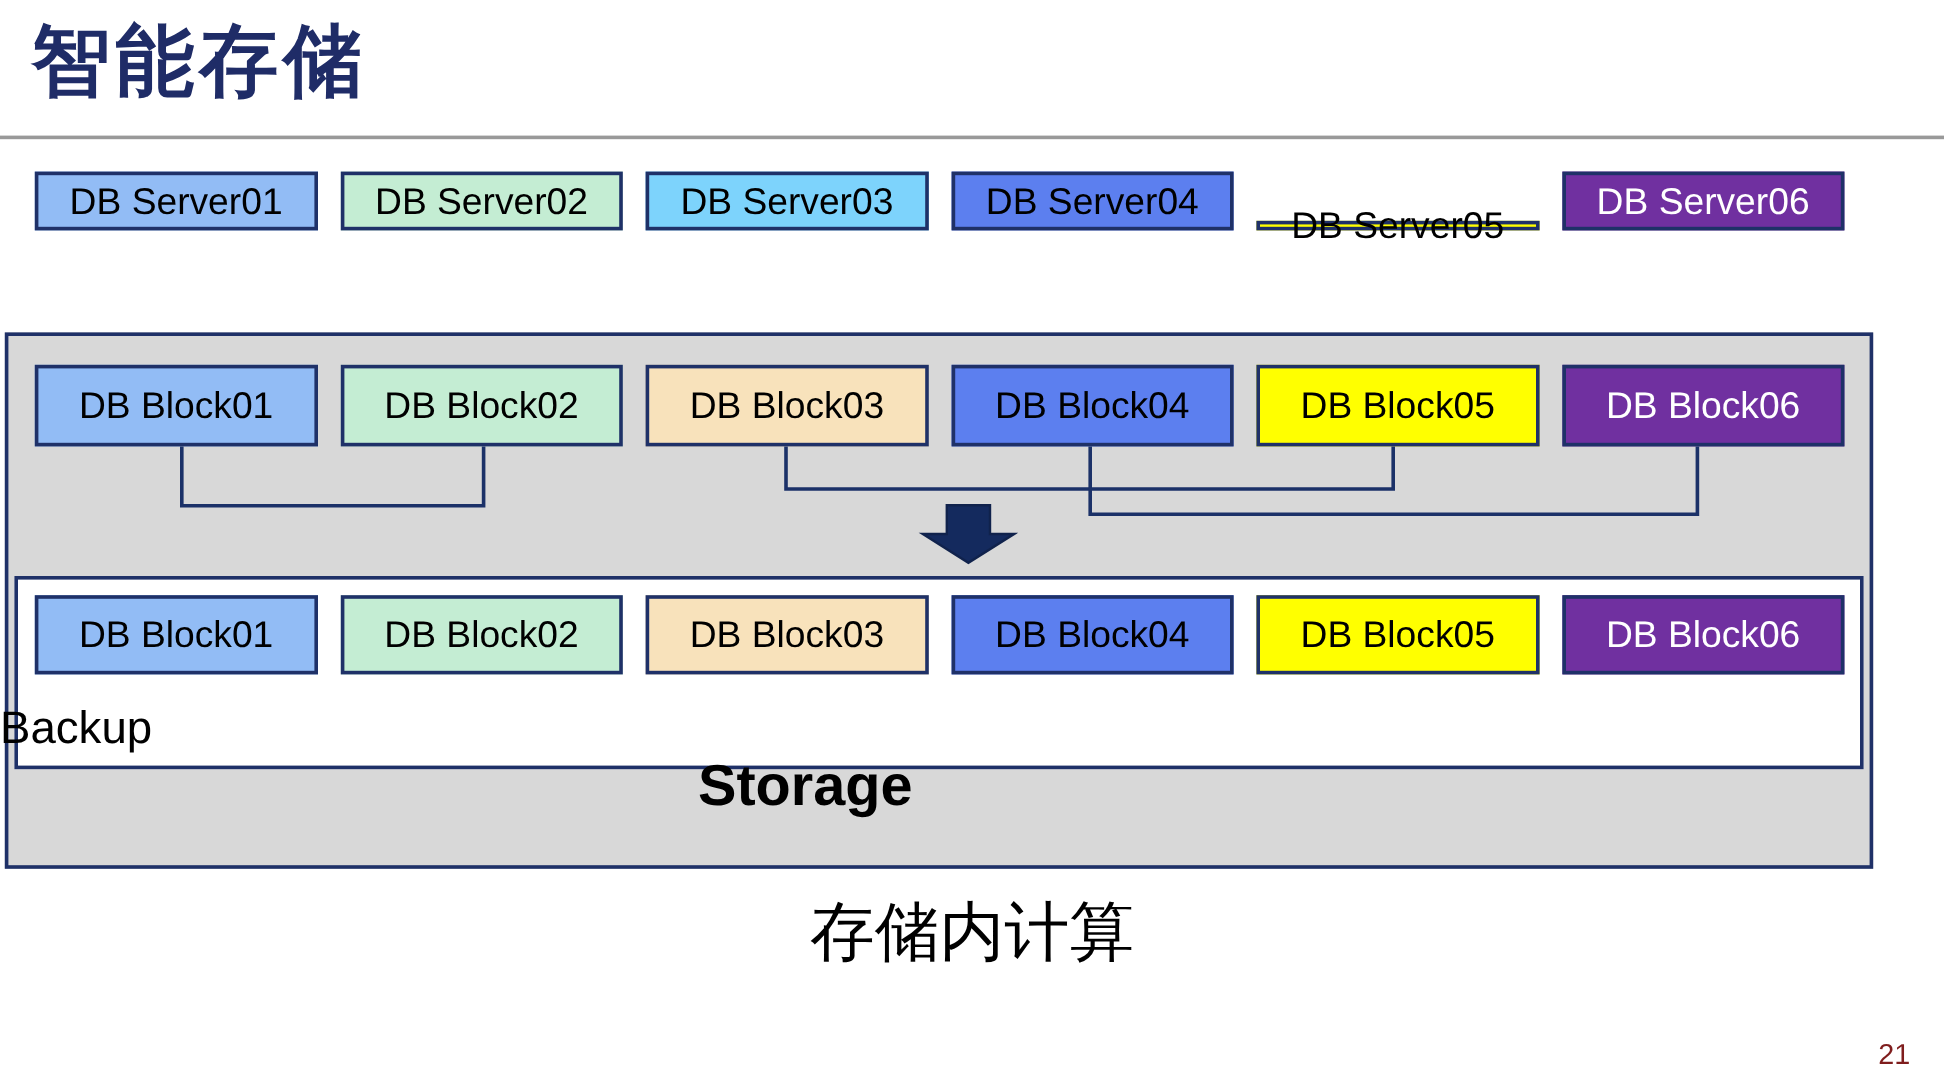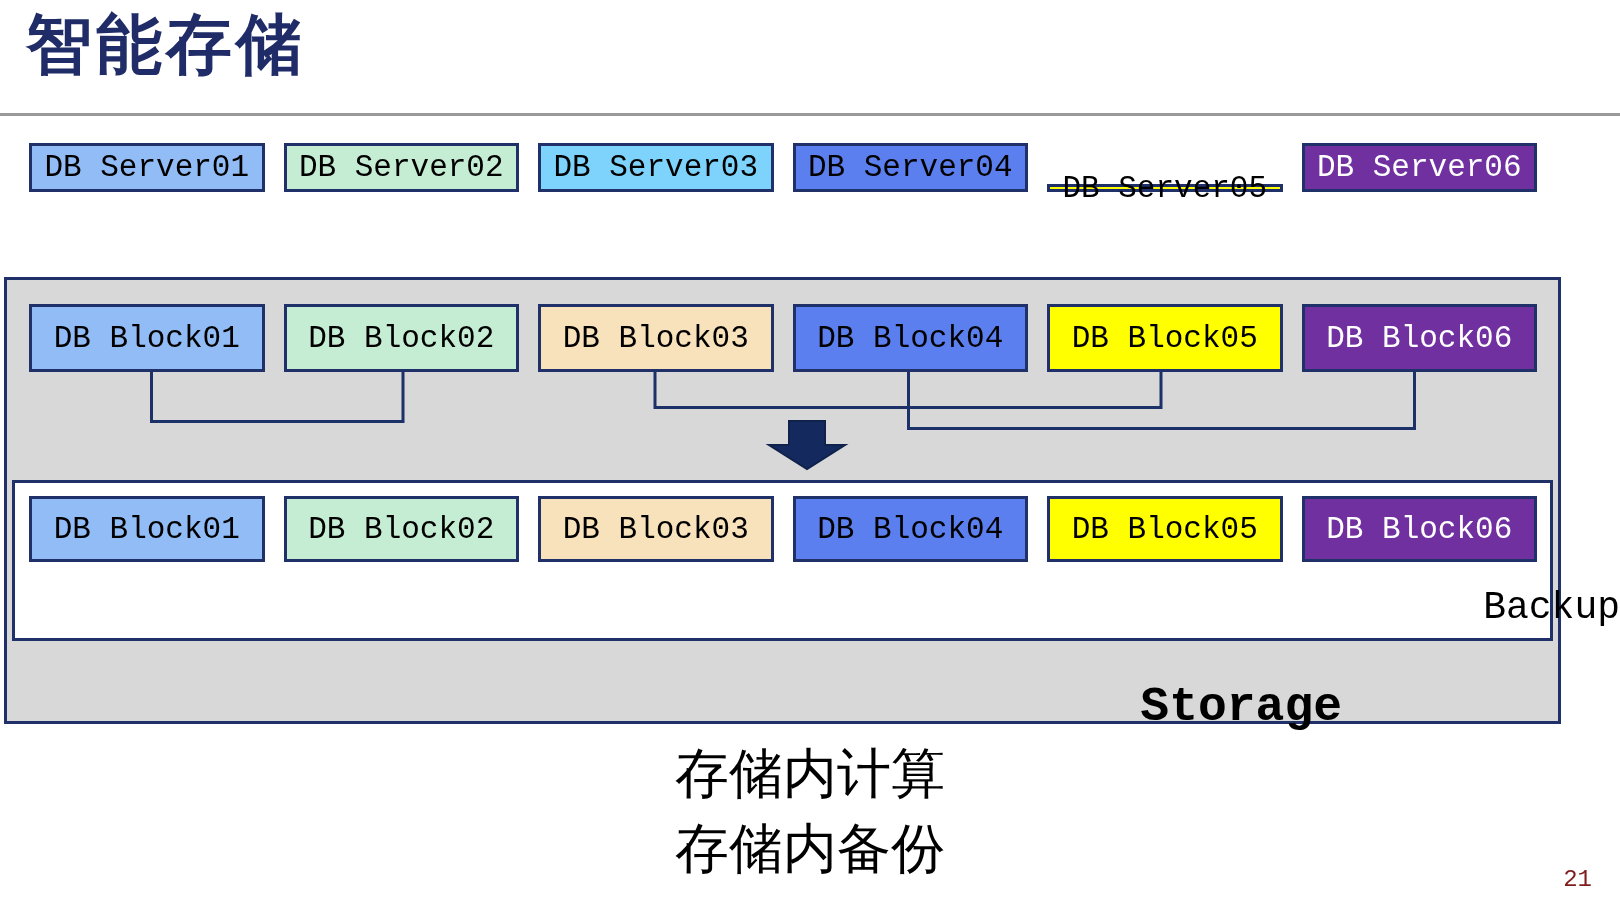--- a/index.html
+++ b/index.html
@@ -1,18 +1,18 @@
 <!DOCTYPE html>
 <html><head>
 <meta charset="utf-8">
 <style>
   html,body{margin:0;padding:0;background:#fff;}
   .slide{
     position:relative;width:1620px;height:910px;background:#ffffff;
-    font-family:Liberation Mono, monospace;overflow:hidden;
+    font-family:Liberation Sans, sans-serif;overflow:hidden;
   }
   .title{
     position:absolute;left:26px;top:0px;margin:0;
     font-size:66px;font-weight:700;letter-spacing:4px;color:#1F2C67;line-height:100px;
   }
   .divider{
     position:absolute;left:0;top:113px;width:1620px;height:3px;background:#999999;
   }
   .row{
     position:absolute;left:29px;width:1508px;display:flex;gap:19px;
@@ -30,25 +30,25 @@
     background:#D8D8D8;border:3px solid #1F3168;box-sizing:border-box;
   }
   .white-box{
     position:absolute;left:12px;top:480px;width:1541px;height:161px;
     background:#ffffff;border:3px solid #1F3168;box-sizing:border-box;
   }
   .connector-svg{
     position:absolute;left:0;top:0;width:1620px;height:910px;pointer-events:none;
   }
   .backup-label{
-    position:absolute;left:0;top:586px;width:1620px;text-align:right;
+    position:absolute;left:0;top:586px;width:1620px;text-align:left;
     font-size:38px;color:#000;
   }
   .storage-label{
-    position:absolute;left:0;top:680px;width:1342px;text-align:right;
+    position:absolute;left:0;top:628px;width:1342px;text-align:center;
     font-size:48px;font-weight:700;color:#000;
   }
   .caption{
     position:absolute;left:0;top:740px;width:1620px;text-align:center;
     font-size:54px;color:#000;line-height:75px;
   }
   .page-number{
     position:absolute;right:28px;top:866px;font-size:24px;color:#7f1d1d;
   }
 </style>
@@ -96,18 +96,17 @@
     <div class="box" style="background-color: rgb(92, 127, 239); color: rgb(0, 0, 0);">DB Block04</div>
     <div class="box" style="background-color: rgb(255, 255, 0); color: rgb(0, 0, 0);">DB Block05</div>
     <div class="box" style="background-color: rgb(112, 48, 160); color: rgb(255, 255, 255);">DB Block06</div>
   </div>
 
   <div class="backup-label">Backup</div>
   <div class="storage-label">Storage</div>
 
   <div class="caption">
     <div>存储内计算</div>
-    <div>存储内备份</div>
   </div>
 
   <div class="page-number">21</div>
 
 </div>
 
 </body></html>

